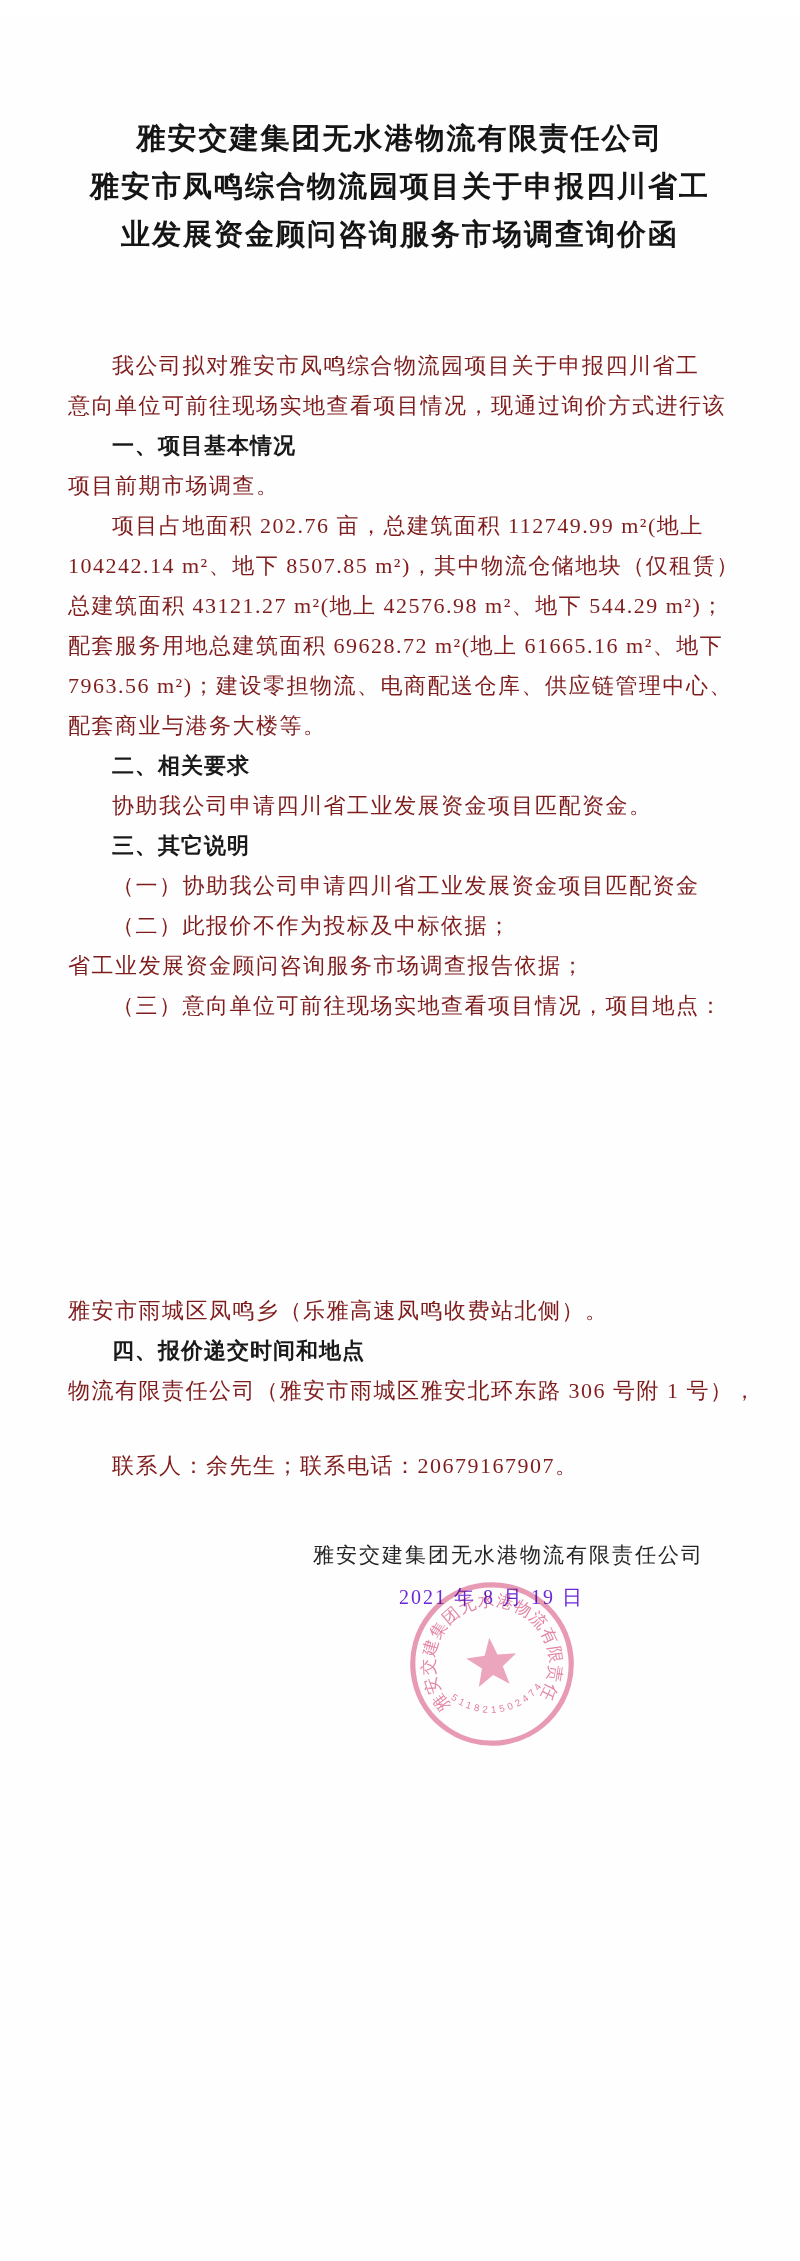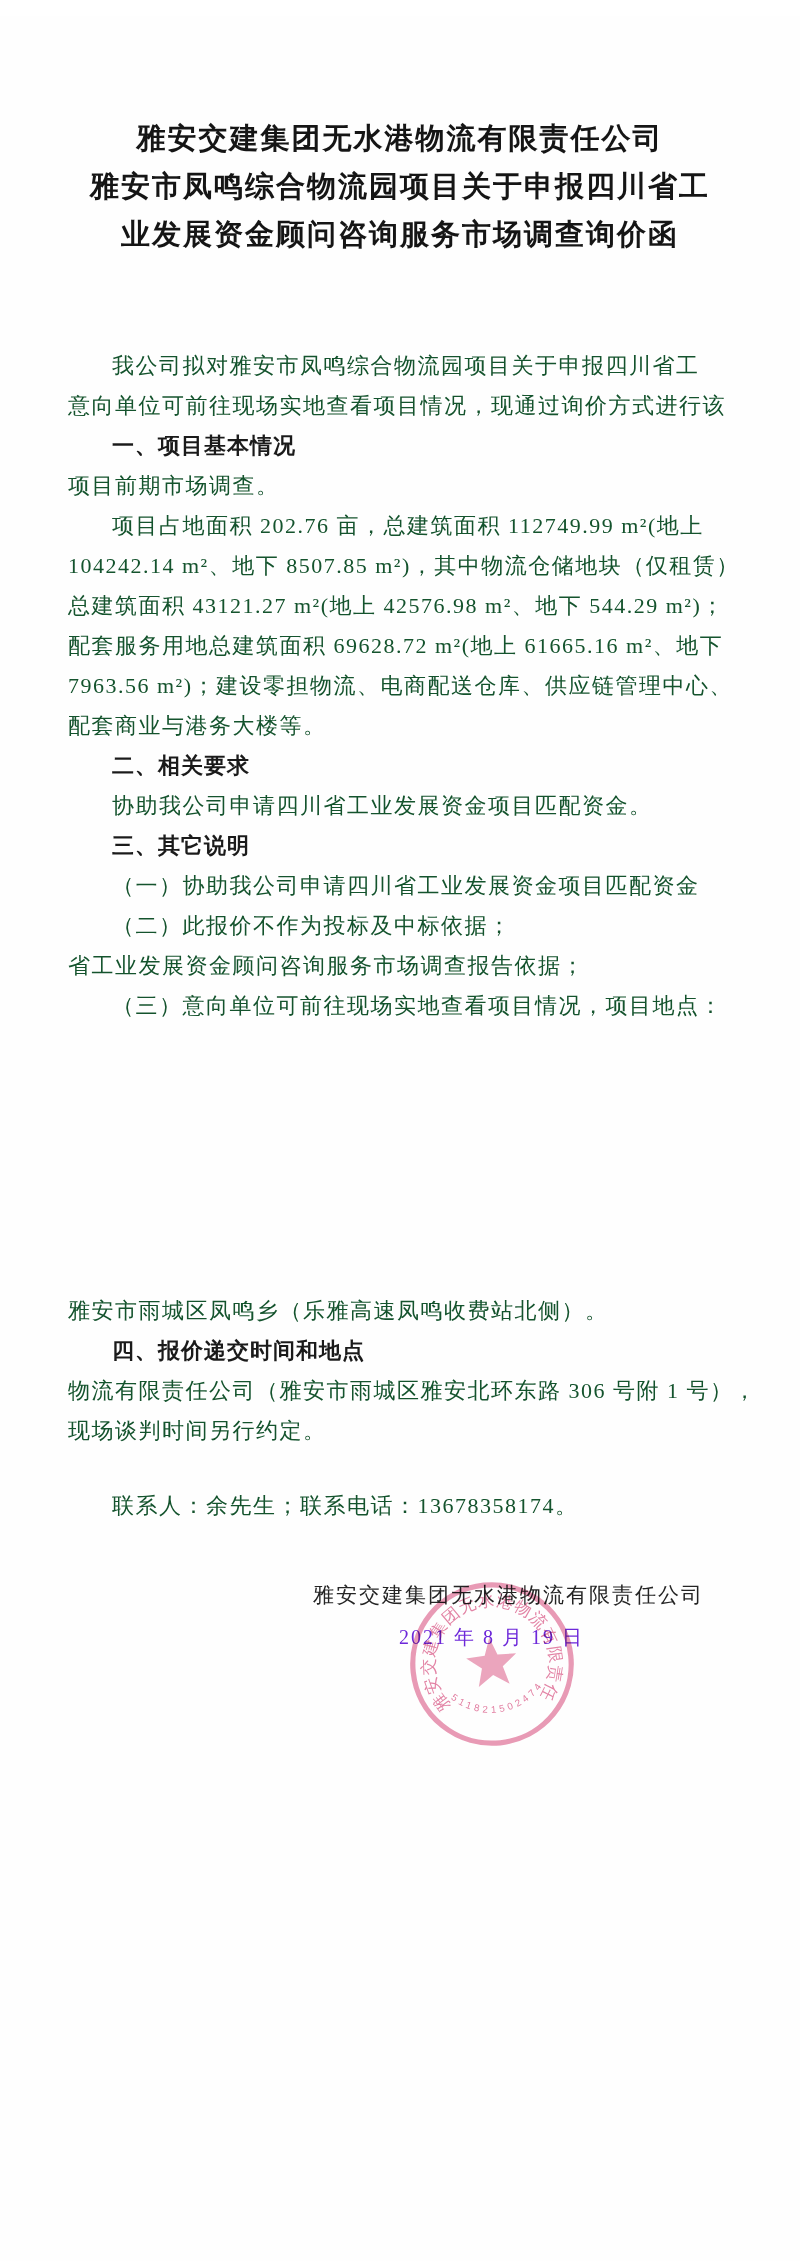--- a/index.html
+++ b/index.html
@@ -28,21 +28,21 @@
     line-height: 48px;
     letter-spacing: 2px;
     color: #151515;
   }
   .body-block { margin-top: 88px; }
   .line {
     font-size: 22px;
     line-height: 40px;
     letter-spacing: 1.5px;
     white-space: nowrap;
-    color: #14532d;
+    color: #7f1d1d;
   }
   .line.indent { padding-left: 44px; }
   .line.heading {
     padding-left: 44px;
     font-family: "Liberation Sans", sans-serif;
     font-weight: bold;
     letter-spacing: 1px;
     color: #1a1a1a;
   }
   .line.gap-large { height: 265px; }
@@ -106,23 +106,22 @@
         <div class="line indent">协助我公司申请四川省工业发展资金项目匹配资金。</div>
         <div class="line heading">三、其它说明</div>
         <div class="line indent">（一）协助我公司申请四川省工业发展资金项目匹配资金</div>
         <div class="line indent">（二）此报价不作为投标及中标依据；</div>
         <div class="line flush">省工业发展资金顾问咨询服务市场调查报告依据；</div>
         <div class="line indent">（三）意向单位可前往现场实地查看项目情况，项目地点：</div>
         <div class="line gap-large"></div>
         <div class="line flush">雅安市雨城区凤鸣乡（乐雅高速凤鸣收费站北侧）。</div>
         <div class="line heading">四、报价递交时间和地点</div>
         <div class="line flush">物流有限责任公司（雅安市雨城区雅安北环东路 306 号附 1 号），</div>
-        <div class="line flush">现场谈判时间另行约定。</div>
         <div class="line gap-small"></div>
-        <div class="line indent">联系人：余先生；联系电话：13678358174。</div>
+        <div class="line indent">联系人：余先生；联系电话：20679167907。</div>
       </main>
 
     <div class="signature">
       <div class="sig-company">雅安交建集团无水港物流有限责任公司</div>
       <div class="sig-date">2021 年 8 月 19 日</div>
     </div>
 
   </div>
 
   <div class="seal">

